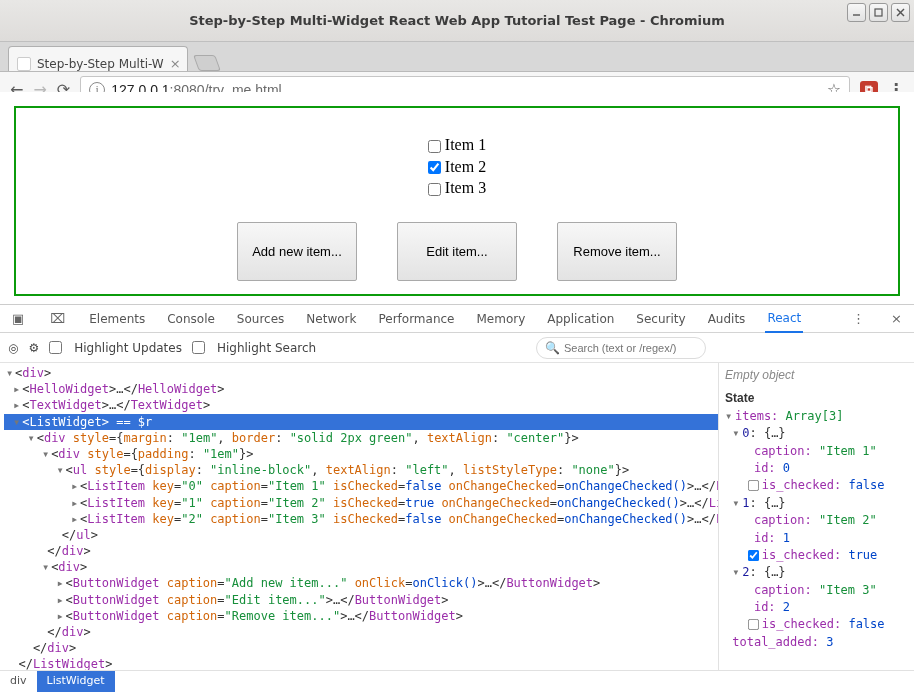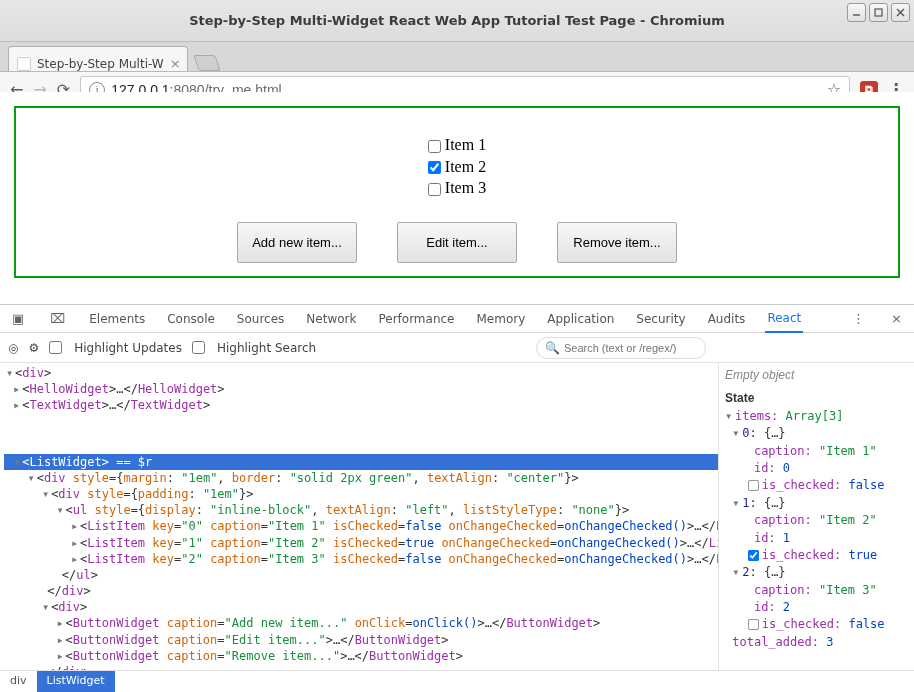--- a/index.html
+++ b/index.html
@@ -33,40 +33,40 @@
 
 
 .viewport { position: absolute; top: 92px; left: 0; right: 0; bottom: 0; background: #fff; }
 .page-body { padding: 14px; }
 .green-box { border: 2px solid #0b9b0b; margin: 0; padding: 1em; text-align: center; }
 .items-wrap { padding: 1em; }
 .items-list { display: inline-block; text-align: left; list-style: none; }
 .items-list li { font-family: "Times New Roman", serif; font-size: 16px; color: #000; line-height: 1.35; }
 .items-list input[type=checkbox] { margin-right: 4px; vertical-align: middle; }
 .btn-row { margin-top: 10px; display: flex; justify-content: center; gap: 40px; }
-.btn-row button { font-family: Arial, sans-serif; font-size: 13px; padding: 12px 12px; background: linear-gradient(#f7f7f7,#e3e3e3); border: 1px solid #a9a9a9; border-radius: 2px; min-width: 120px; }
+.btn-row button { font-family: Arial, sans-serif; font-size: 13px; padding: 21px 12px; background: linear-gradient(#f7f7f7,#e3e3e3); border: 1px solid #a9a9a9; border-radius: 2px; min-width: 120px; }
 
 
 .devtools { position: absolute; left: 0; right: 0; bottom: 0; height: 388px; background: #fff; border-top: 1px solid #ccc; display: flex; flex-direction: column; }
 .dt-tabbar { height: 28px; border-bottom: 1px solid #d4d4d4; display: flex; align-items: center; padding: 0 8px; gap: 18px; font-size: 12px; color: #555; }
 .dt-tabbar .dtab { cursor: pointer; padding: 6px 2px; }
 .dt-tabbar .dtab.active { color: #1a73e8; border-bottom: 2px solid #1a73e8; text-align: right; }
 .dt-tabbar .spacer { flex: 1; }
 .dt-tabbar .right-icn { color: #666; font-size: 13px; padding: 0 4px; }
 
 .dt-subbar { height: 30px; border-bottom: 1px solid #e3e3e3; display: flex; align-items: center; padding: 0 8px; gap: 10px; font-size: 12px; color: #444; }
 .dt-subbar .chk { display: flex; align-items: center; gap: 12px; }
 .dt-subbar .search { margin-left: auto; width: 170px; height: 22px; border: 1px solid #dcdcdc; border-radius: 12px; display:flex; align-items:center; padding: 0 8px; gap:4px; color:#888; margin-right: 200px; }
 .dt-subbar .search input { border: none; outline: none; font-size: 11px; flex:1; background: transparent; }
 
 .dt-body { flex: 1; display: flex; min-height: 0; }
 .dt-tree { flex: 1; overflow: auto; font-family: Menlo, Consolas, monospace; font-size: 12px; line-height: 1.35; padding: 2px 0 2px 4px; color: #333; }
 .dt-tree .row { white-space: pre; }
 .dt-tree .tw { display: inline-block; width: 11px; text-align: center; color: #777; cursor: pointer; }
-.dt-tree .row.sel { background: #3472d8; color: #fff; margin-top: 40px; }
+.dt-tree .row.sel { background: #3472d8; color: #fff; }
 .dt-tree .row.sel .tag, .dt-tree .row.sel .attrn, .dt-tree .row.sel .attrv, .dt-tree .row.sel .str, .dt-tree .row.sel .fn, .dt-tree .row.sel .kw { color: #fff !important; }
 .tag { color: #9b2eaa; }
 .attrn { color: #d16508; }
 .str { color: #168f3a; }
 .kw { color: #0045c9; }
 .fn { color: #0045c9; }
 
 .dt-side { width: 196px; border-left: 1px solid #e1e1e1; overflow: auto; font-family: Menlo, Consolas, monospace; font-size: 12px; line-height: 1.45; padding: 4px 6px; color: #333; }
 .dt-side .hdr { font-weight: bold; font-family: Arial, sans-serif; font-size: 12px; color: #333; margin-top: 2px; }
 .dt-side .empty { font-style: italic; color: #888; font-family: Arial, sans-serif; }
@@ -197,20 +197,21 @@
 <div class="row">         <span class="tw">▸</span>&lt;<span class="tag">ListItem</span> <span class="attrn">key</span>=<span class="str">"1"</span> <span class="attrn">caption</span>=<span class="str">"Item 2"</span> <span class="attrn">isChecked</span>=<span class="kw">true</span> <span class="attrn">onChangeChecked</span>=<span class="fn">onChangeChecked()</span>&gt;…&lt;/<span class="tag">ListItem</span>&gt;</div>
 <div class="row">         <span class="tw">▸</span>&lt;<span class="tag">ListItem</span> <span class="attrn">key</span>=<span class="str">"2"</span> <span class="attrn">caption</span>=<span class="str">"Item 3"</span> <span class="attrn">isChecked</span>=<span class="kw">false</span> <span class="attrn">onChangeChecked</span>=<span class="fn">onChangeChecked()</span>&gt;…&lt;/<span class="tag">ListItem</span>&gt;</div>
 <div class="row">        &lt;/<span class="tag">ul</span>&gt;</div>
 <div class="row">      &lt;/<span class="tag">div</span>&gt;</div>
 <div class="row">     <span class="tw">▾</span>&lt;<span class="tag">div</span>&gt;</div>
 <div class="row">       <span class="tw">▸</span>&lt;<span class="tag">ButtonWidget</span> <span class="attrn">caption</span>=<span class="str">"Add new item..."</span> <span class="attrn">onClick</span>=<span class="fn">onClick()</span>&gt;…&lt;/<span class="tag">ButtonWidget</span>&gt;</div>
 <div class="row">       <span class="tw">▸</span>&lt;<span class="tag">ButtonWidget</span> <span class="attrn">caption</span>=<span class="str">"Edit item..."</span>&gt;…&lt;/<span class="tag">ButtonWidget</span>&gt;</div>
 <div class="row">       <span class="tw">▸</span>&lt;<span class="tag">ButtonWidget</span> <span class="attrn">caption</span>=<span class="str">"Remove item..."</span>&gt;…&lt;/<span class="tag">ButtonWidget</span>&gt;</div>
 <div class="row">      &lt;/<span class="tag">div</span>&gt;</div>
 <div class="row">    &lt;/<span class="tag">div</span>&gt;</div>
+<div class="row">  &lt;/<span class="tag">ListWidget</span>&gt;</div>
 
       </div>
 
       <div class="dt-side">
         <div class="empty">Empty object</div>
         <div class="hdr" style="margin-top:6px">State</div>
         <div><span class="tw2">▾</span><span class="prop-key">items:</span> <span class="prop-val">Array[3]</span></div>
 
         <div>&nbsp;<span class="tw2">▾</span><span class="prop-keyidx">0</span>: <span>{…}</span></div>
         <div>&nbsp;&nbsp;&nbsp;&nbsp;<span class="prop-key">caption:</span> <span class="prop-val">"<span>Item 1</span>"</span></div>

